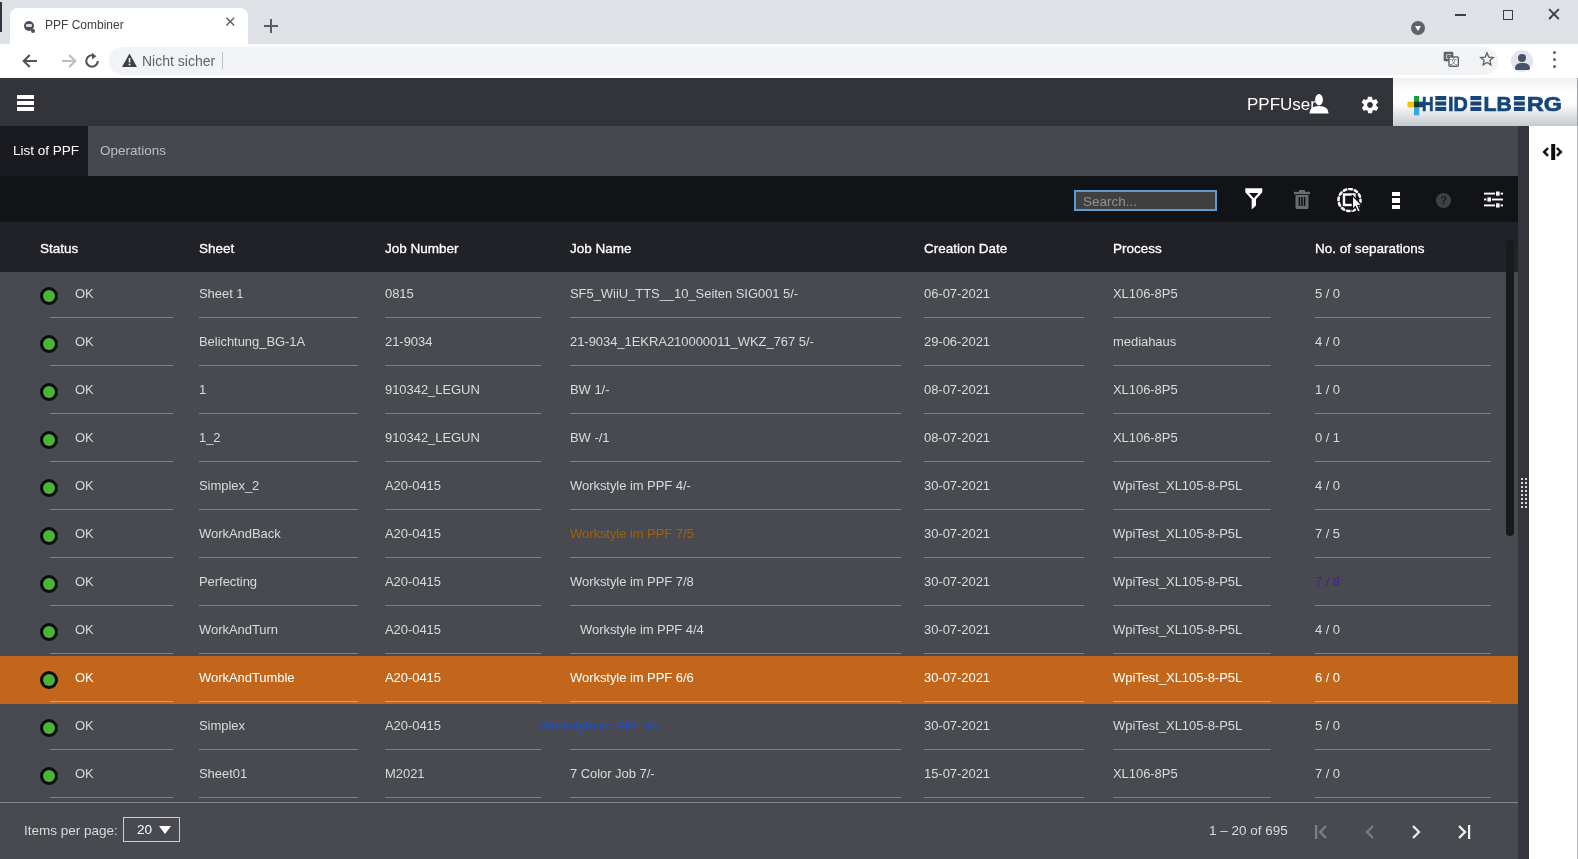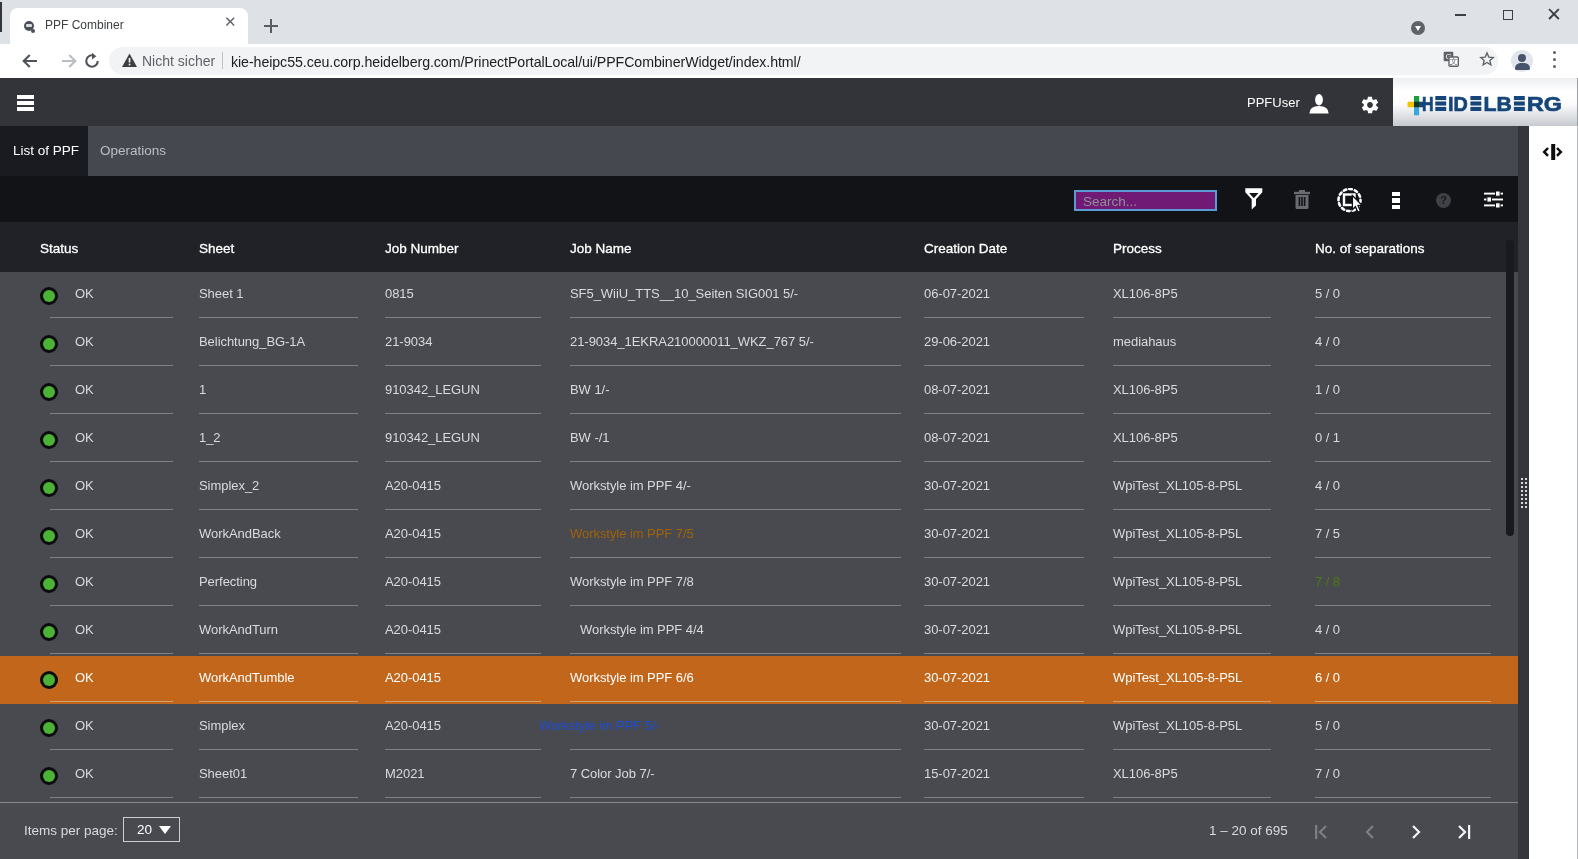--- a/index.html
+++ b/index.html
@@ -58,32 +58,32 @@
 #starico { left:1479px; top:51px; }
 #avatar { left:1511px; top:50px; width:22px; height:22px; border-radius:50%; background:#e2e6ec; }
 #avatar i { position:absolute; left:7px; top:4px; width:8px; height:8px; border-radius:50%; background:#47536b; }
 #avatar u { position:absolute; left:3.5px; top:12.5px; width:15px; height:7px; border-radius:7px 7px 2px 2px; background:#47536b; }
 #dots3 { left:1553px; top:51px; width:4px; height:20px; }
 #dots3 i { position:absolute; left:0; width:3.2px; height:3.2px; border-radius:50%; background:#5f6368; }
 
 
 #burger { left:17px; top:95px; width:17px; height:16px; }
 #burger i { position:absolute; left:0; width:17px; height:4px; background:#fff; }
-#ppfuser { left:1247px; top:94.5px; font-size:13px; color:#fff; }
+#ppfuser { left:1247px; top:94.5px; font-size:17px; color:#fff; }
 #hperson { left:1308px; top:94px; }
 #hgear { left:1360px; top:95px; }
 
 #hlogosvg { left:1404px; top:90px; }
 
 
 #acttxt { left:13px; top:143px; font-size:13.5px; color:#fff; }
 #optab { left:100px; top:143px; font-size:13.5px; color:#bcbec3; }
 
 
-#search { left:1074px; top:190px; width:143px; height:21px; background:#701a75;
+#search { left:1074px; top:190px; width:143px; height:21px; background:#404040;
   border:2px solid #5b9ad3; }
 #search span { position:absolute; left:7px; top:2px; font-size:13.5px; color:#8d9298; }
 #morebars i { position:absolute; width:8px; height:4.4px; background:#fff; }
 #helpc { left:1436px; top:193px; width:15px; height:15px; border-radius:50%;
   background:#3e4146; color:#17181c; font-weight:bold; font-size:11px;
   text-align:center; line-height:15px; }
 
 
 .th { top:241px; font-size:13.5px; color:#fff; -webkit-text-stroke:0.3px #fff; }
 .rowbg { left:0; width:1518px; height:48px; }
@@ -145,21 +145,20 @@
     <path d="M9 0.8l4.3 3.4L9 7.6z" fill="#50535a"></path>
     </svg>
   <div id="pill"></div>
   <svg id="warn" width="17" height="17" viewBox="0 0 17 17">
     <path d="M8.5 1.5 16 15H1z" fill="#3c4043"></path>
     <rect x="7.7" y="6" width="1.7" height="4.5" fill="#f1f3f4"></rect>
     <rect x="7.7" y="11.7" width="1.7" height="1.7" fill="#f1f3f4"></rect>
     </svg>
   <div id="nicht">Nicht sicher</div>
   <div id="pillsep"></div>
-  <div id="url">kie-heipc55.ceu.corp.heidelberg.com/PrinectPortalLocal/ui/PPFCombinerWidget/index.html/</div>
   <svg id="trico" width="16" height="16" viewBox="0 0 16 16">
     <rect x="0.7" y="0.7" width="9.6" height="9.6" rx="1" fill="#5f6368"></rect>
     <text x="5.5" y="8.3" font-size="8" fill="#fff" text-anchor="middle" font-family="Liberation Sans">G</text>
     <rect x="6" y="6" width="9.3" height="9.3" rx="1" fill="#fff" stroke="#5f6368" stroke-width="1.4"></rect>
     <text x="10.7" y="13.2" font-size="8" fill="#5f6368" text-anchor="middle" font-family="Liberation Sans">文</text>
     </svg>
   <svg id="starico" width="16" height="16" viewBox="0 0 24 24">
     <path d="M12 17.3 6.2 20.8l1.5-6.6L2.6 9.8l6.7-.6L12 3l2.7 6.2 6.7.6-5.1 4.4 1.5 6.6z" fill="none" stroke="#5f6368" stroke-width="2"></path>
     </svg>
   <div id="avatar">
@@ -345,21 +344,21 @@
 <div class="ul" style="left:924px;top:557px;width:160px;background:#7d8087"></div>
 <div class="ul" style="left:1113px;top:557px;width:158px;background:#7d8087"></div>
 <div class="ul" style="left:1315px;top:557px;width:176px;background:#7d8087"></div>
 <div class="dot" style="top:574.6px"></div>
 <div class="rt" style="left:75px;top:574px;color:#d9dadc">OK</div>
 <div class="rt" style="left:199px;top:574px;color:#d9dadc">Perfecting</div>
 <div class="rt" style="left:385px;top:574px;color:#d9dadc">A20-0415</div>
 <div class="rt" style="left:570px;top:574px;color:#d9dadc">Workstyle im PPF 7/8</div>
 <div class="rt" style="left:924px;top:574px;color:#d9dadc">30-07-2021</div>
 <div class="rt" style="left:1113px;top:574px;color:#d9dadc">WpiTest_XL105-8-P5L</div>
-<div class="rt" style="left:1315px;top:574px;color:#4d7c0f">7 / 8</div>
+<div class="rt" style="left:1315px;top:574px;color:#4c1d95">7 / 8</div>
 <div class="ul" style="left:50px;top:605px;width:123px;background:#7d8087"></div>
 <div class="ul" style="left:199px;top:605px;width:159px;background:#7d8087"></div>
 <div class="ul" style="left:385px;top:605px;width:156px;background:#7d8087"></div>
 <div class="ul" style="left:570px;top:605px;width:331px;background:#7d8087"></div>
 <div class="ul" style="left:924px;top:605px;width:160px;background:#7d8087"></div>
 <div class="ul" style="left:1113px;top:605px;width:158px;background:#7d8087"></div>
 <div class="ul" style="left:1315px;top:605px;width:176px;background:#7d8087"></div>
 <div class="dot" style="top:622.6px"></div>
 <div class="rt" style="left:75px;top:622px;color:#d9dadc">OK</div>
 <div class="rt" style="left:199px;top:622px;color:#d9dadc">WorkAndTurn</div>

